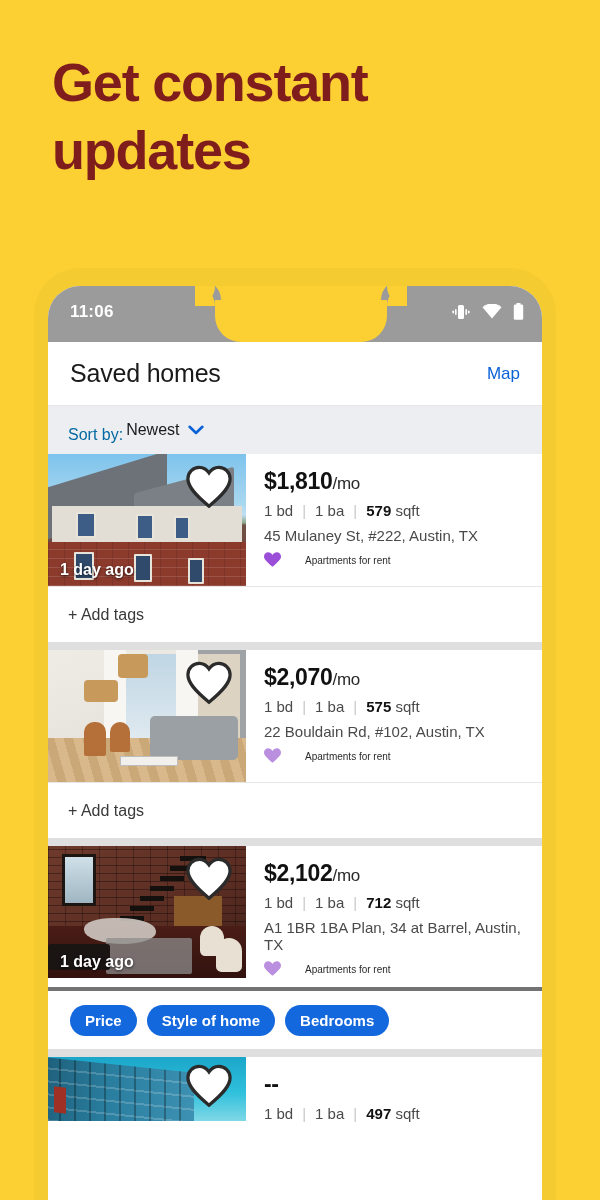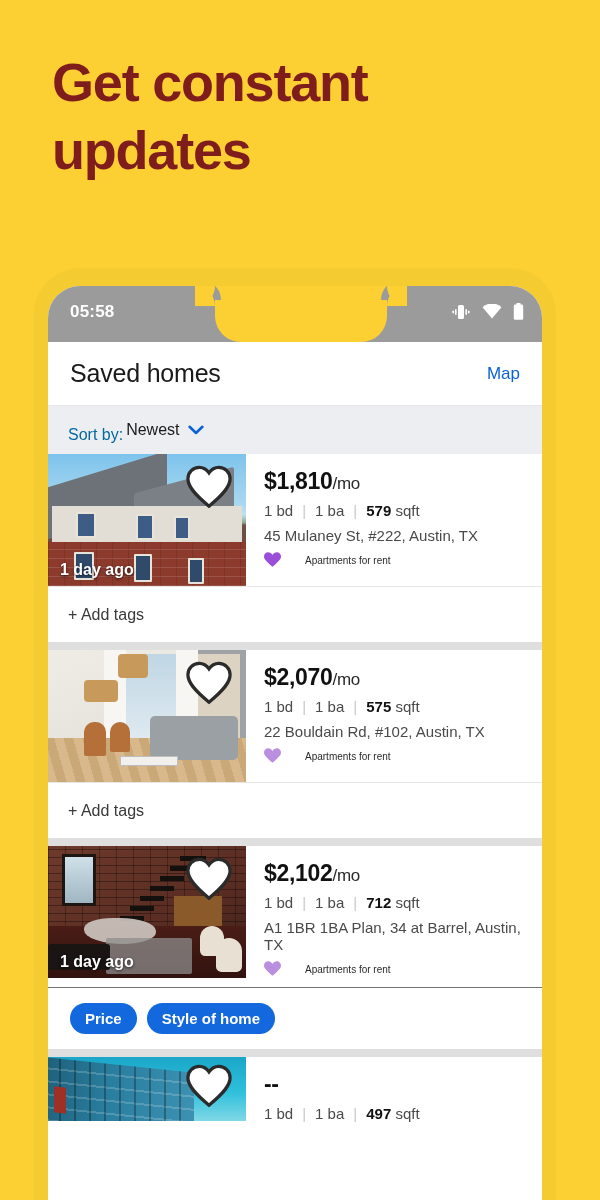--- a/index.html
+++ b/index.html
@@ -135,21 +135,21 @@
   .tagline { margin-top: 8px; font-size: 10px; color: #2A2A2A; display: flex; align-items: center; gap: 24px; }
   .tagheart { width: 17px; height: 16px; display: inline-block; }
 
   .addtags {
     border-top: 1px solid #E6E6E6;
     height: 56px; display: flex; align-items: center;
     padding-left: 20px;
     font-size: 16px; color: #3A3A3A;
   }
   .pills {
-    border-top: 1px solid #737373;
+    border-top: 4px solid #737373;
     height: 62px; display: flex; align-items: center; gap: 10px;
     padding-left: 22px;
   }
   .pill {
     background: #1368DE; color: #ffffff;
     font-size: 15px; font-weight: bold;
     border-radius: 999px;
     padding: 7px 15px;
     white-space: nowrap;
   }
@@ -228,21 +228,21 @@
 
 <div class="headline">
   <span>Get constant</span>
   <span class="l2">updates</span>
 </div>
 
 <div class="phone">
   <div class="screen">
 
     <div class="statusbar">
-      <span class="time">05:58</span>
+      <span class="time">11:06</span>
       <div class="notch"></div>
       <div class="notch-mask-l"></div>
       <div class="notch-mask-r"></div>
       <div class="status-icons">
         <svg class="ic-vibrate" width="20" height="18" viewBox="0 0 20 18">
           <rect x="7" y="2" width="6" height="14" rx="1.5" fill="#fff"></rect>
           <rect x="4" y="6" width="1.6" height="6" rx=".8" fill="#fff"></rect>
           <rect x="1.4" y="7.5" width="1.6" height="3" rx=".8" fill="#fff"></rect>
           <rect x="14.4" y="6" width="1.6" height="6" rx=".8" fill="#fff"></rect>
           <rect x="17" y="7.5" width="1.6" height="3" rx=".8" fill="#fff"></rect>
@@ -403,20 +403,21 @@
             <svg class="tagheart" viewBox="0 0 20 18">
                 <path d="M10 17 C2.6 11 0 7.8 0 5 C0 2.2 2.2 0 4.9 0 C6.9 0 8.8 1.2 10 3 C11.2 1.2 13.1 0 15.1 0 C17.8 0 20 2.2 20 5 C20 7.8 17.4 11 10 17 Z" fill="#BB8FE0"></path>
               </svg>
             <span>Apartments for rent</span>
           </div>
         </div>
       </div>
       <div class="pills">
         <span class="pill">Price</span>
         <span class="pill">Style of home</span>
+        <span class="pill">Bedrooms</span>
       </div>
     </div>
 
     <div class="cardgap"></div>
 
     <div class="card">
       <div class="card-main">
         <div class="photo ph-blue short">
           <div class="bldg"></div>
           <div class="red"></div>

